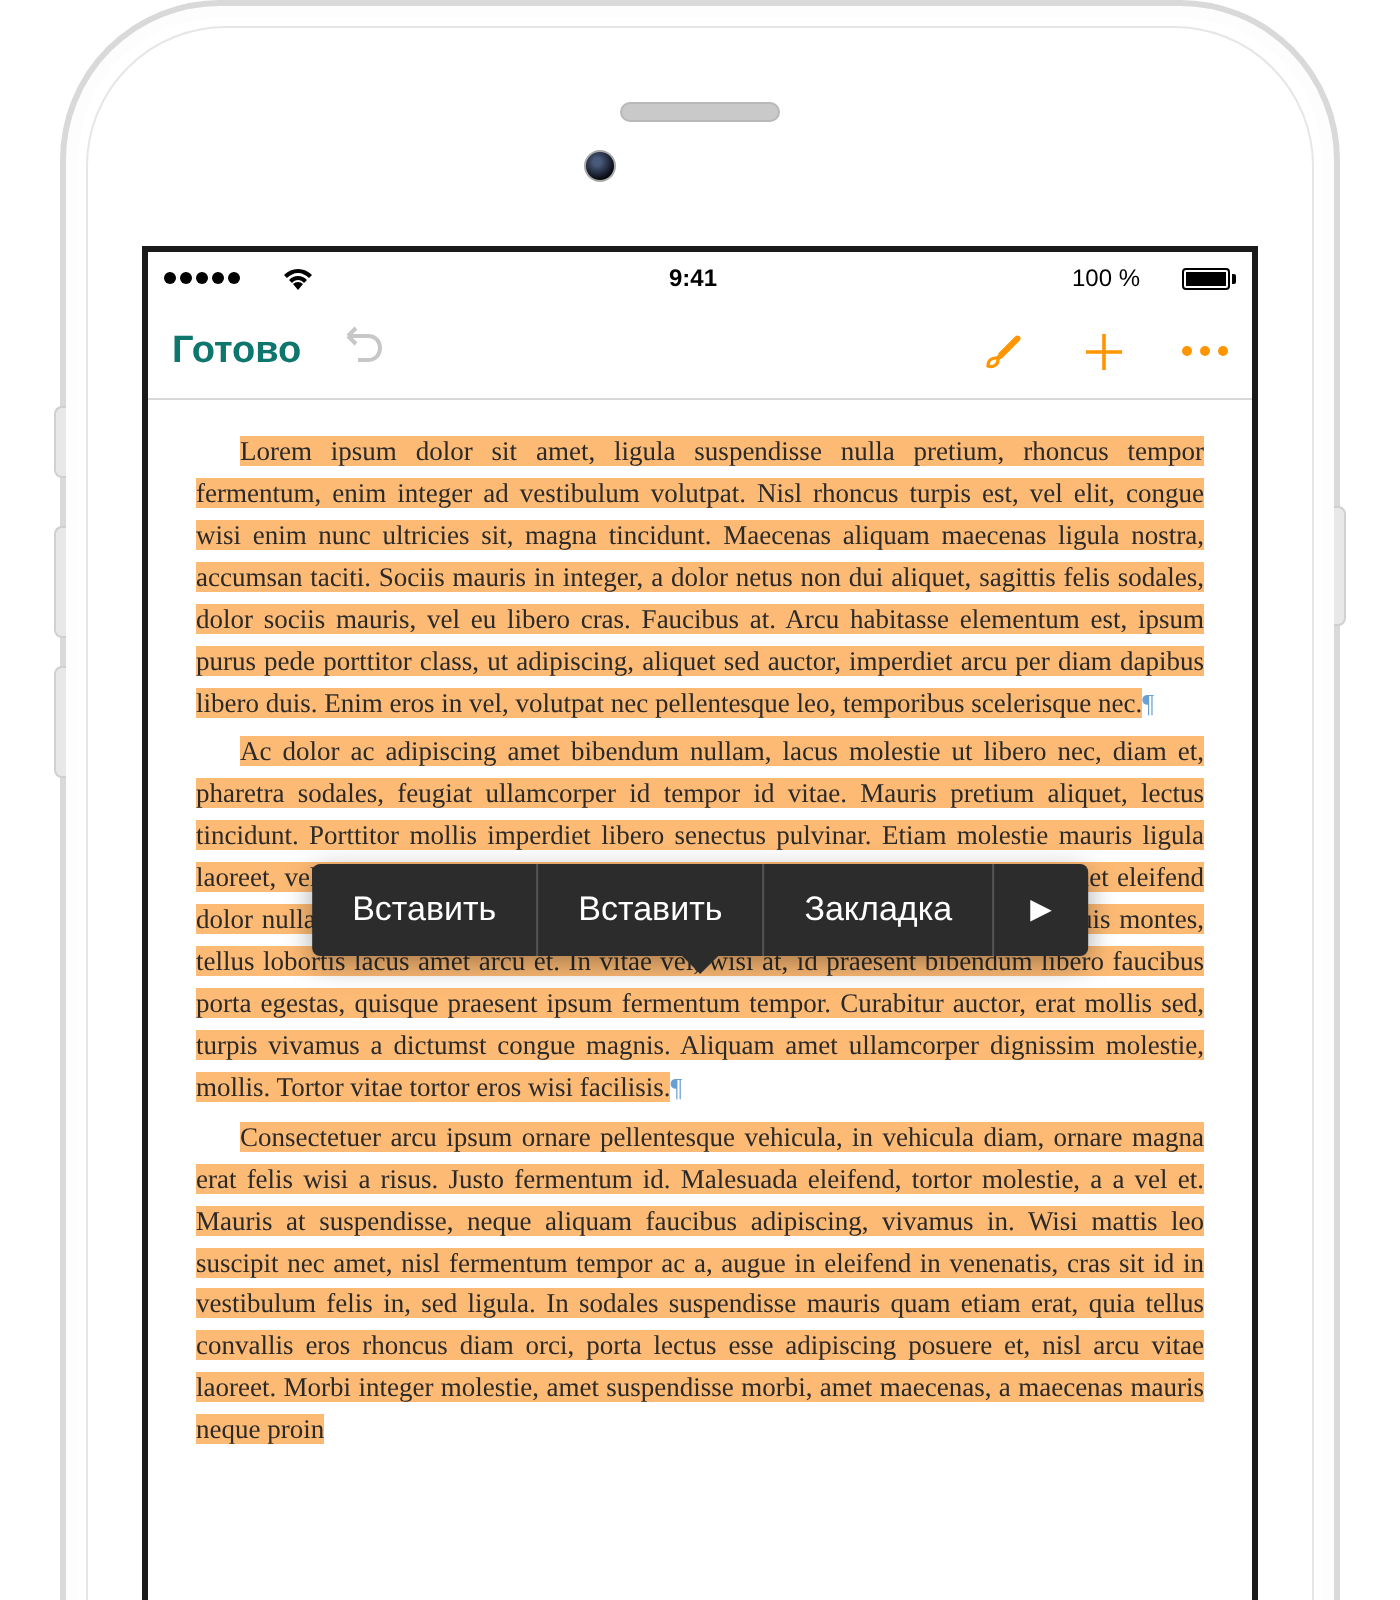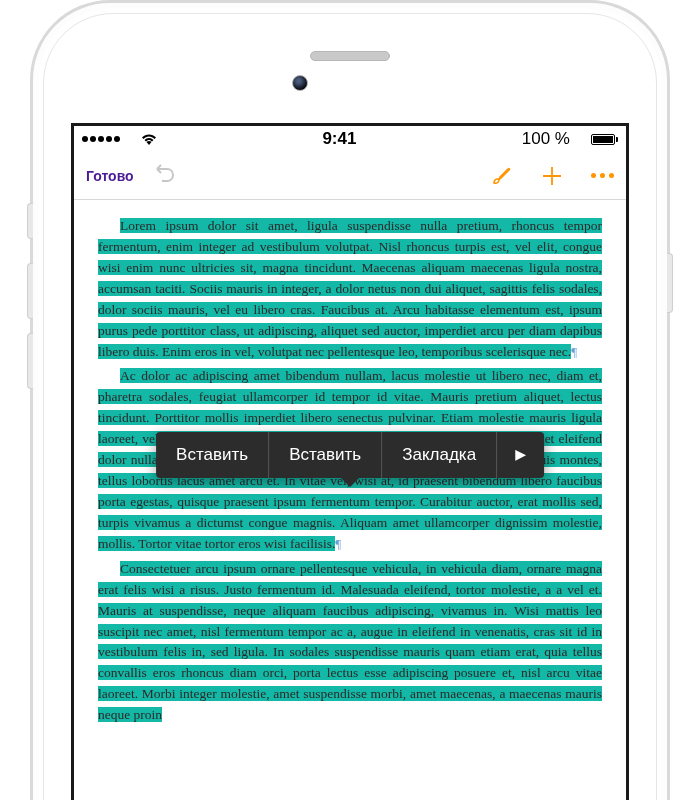--- a/index.html
+++ b/index.html
@@ -83,21 +83,21 @@
       border-bottom: none;
       background: #fff;
       overflow: hidden;
     }
     .status-bar {
       height: 26px;
       display: flex;
       align-items: center;
       justify-content: space-between;
       padding: 0 8px;
-      font-size: 17px;
+      font-size: 12px;
       font-weight: 500;
       color: #000;
     }
     .status-left, .status-right { display: flex; align-items: center; gap: 21px; }
     .signal-dots { display: flex; gap: 2px; }
     .signal-dots span { width: 6px; height: 6px; border-radius: 50%; background: #000; }
     .wifi-icon { width: 16px; height: 12px; position: relative; }
     .battery { display: flex; align-items: center; gap: 1px; }
     .battery-body { width: 24px; height: 11px; border: 1px solid #000; border-radius: 2px; position: relative; }
     .battery-fill { position: absolute; top: 1px; left: 1px; bottom: 1px; right: 1px; background: #000; }
@@ -106,37 +106,37 @@
     .toolbar {
       height: 48px;
       border-bottom: 1px solid #d8d8d8;
       display: flex;
       align-items: center;
       padding: 0 12px;
       gap: 14px;
     }
     .toolbar-left { display: flex; align-items: center; gap: 18px; flex: 1; }
     .toolbar-right { display: flex; align-items: center; gap: 26px; }
-    .done-btn { color: #4c1d95; font-size: 14px; font-weight: 600; }
+    .done-btn { color: #0f766e; font-size: 19px; font-weight: 600; }
     .undo-icon { color: #c7c7c7; }
     .toolbar-icon { color: #ff9500; display: flex; align-items: center; justify-content: center; }
     .more-dots { display: flex; gap: 4px; }
     .more-dots span { width: 5px; height: 5px; border-radius: 50%; background: #ff9500; }
 
     .document {
       padding: 16px 24px;
       font-family: Georgia, "Times New Roman", serif;
       font-size: 13.5px;
       line-height: 1.55;
       color: #2a2a2a;
       text-align: justify;
       position: relative;
     }
     .document p { margin-bottom: 4px; }
-    .hl { background: #14b8a6; }
+    .hl { background: #fdba74; }
     .indent::first-line { text-indent: 0; }
     .indent { text-indent: 22px; }
     .pilcrow { color: #6a9fd4; font-size: 13px; }
 
     .context-menu {
       position: absolute;
       top: 232px;
       left: 50%;
       transform: translateX(-50%);
       background: #2c2c2c;

